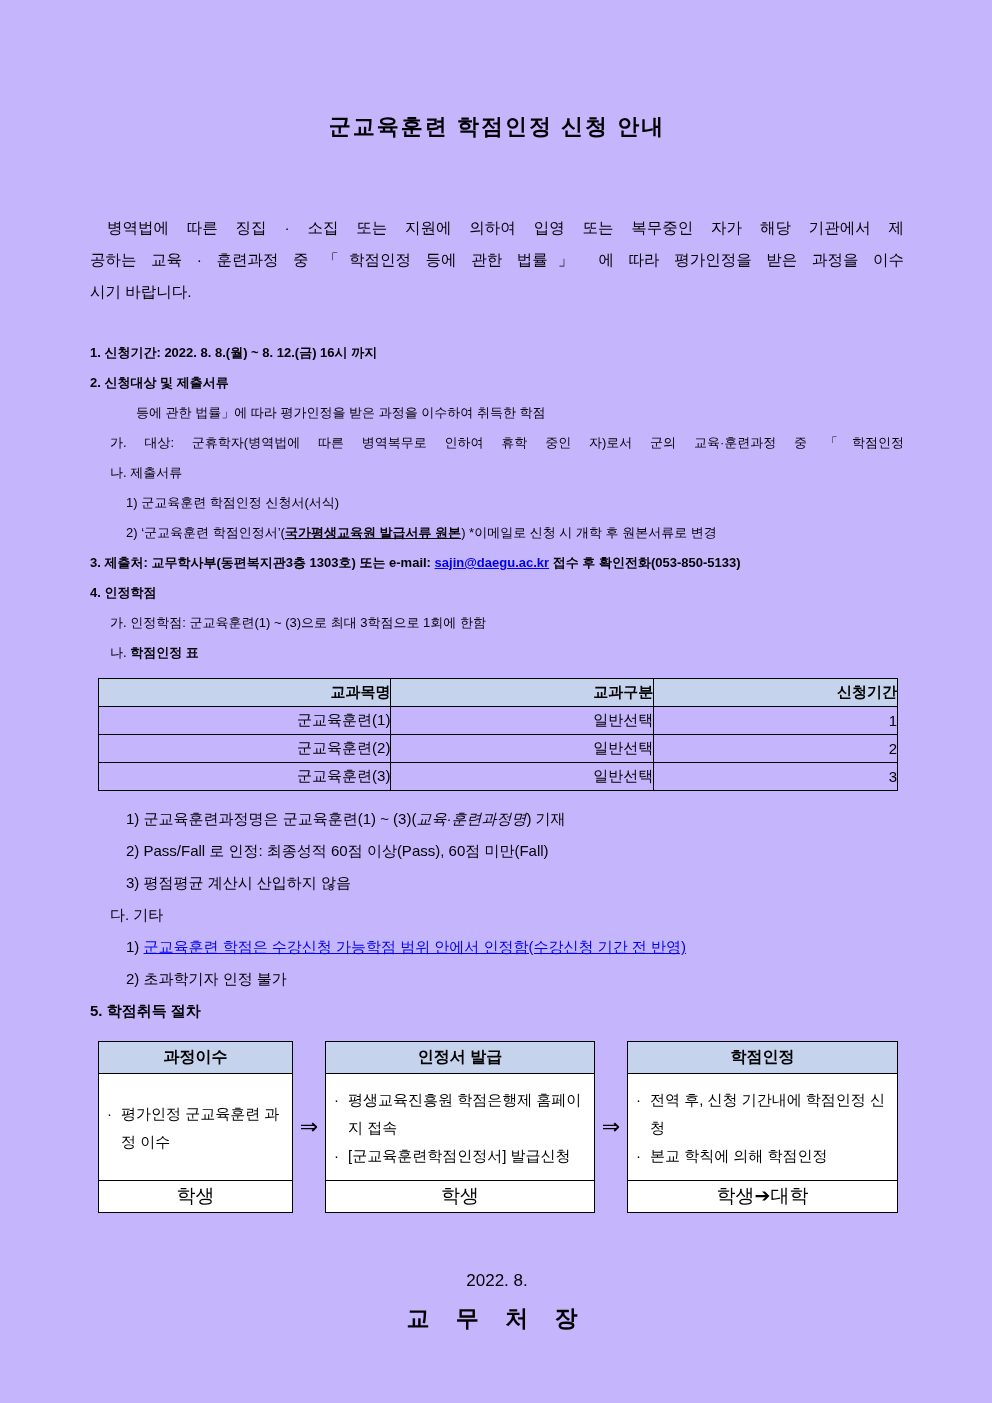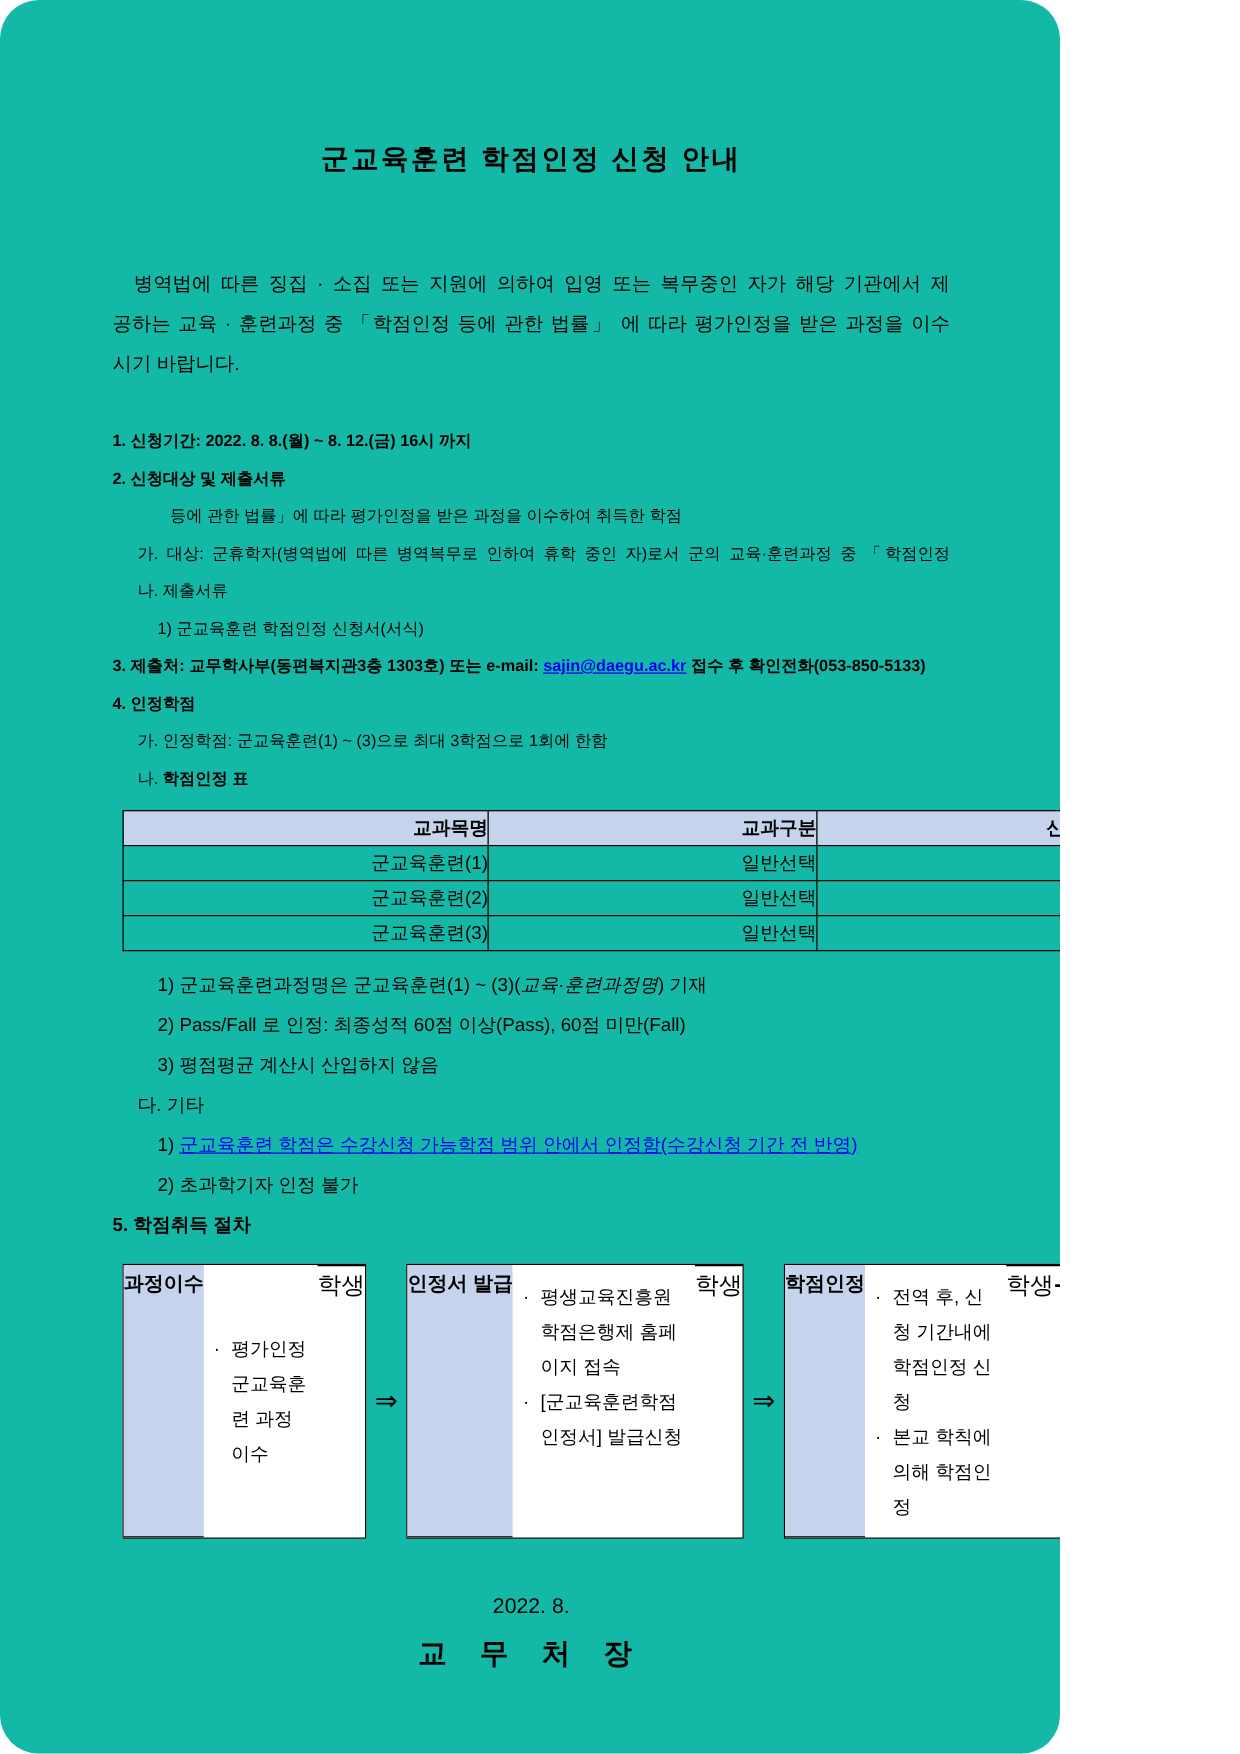--- a/index.html
+++ b/index.html
@@ -2,21 +2,21 @@
 <html lang="ko" style="--table-header-bg: #C6D3EC; --link-blue: #0000EE; --text: #000000;"><head>
 <meta charset="utf-8">
 <style>
   html,body{margin:0;padding:0;background:#fff;}
   body{
     width:992px;height:1403px;
     font-family:"Liberation Sans","DejaVu Sans",sans-serif;
     color:#000;
     -webkit-font-smoothing:antialiased;
   }
-  .page{position:relative;width:848px;height:1403px;overflow:hidden;background:#14b8a6;border-radius:31px;}
+  .page{position:relative;width:992px;height:1403px;overflow:hidden;background:#c4b5fd;}
   .content{padding:0 88px 0 90px;}
 
   .title{
     margin:112px 0 0 0;
     text-align:center;
     font-size:22px;
     font-weight:bold;
     letter-spacing:2px;
   }
 
@@ -59,20 +59,21 @@
   .flow{
     display:flex;
     width:800px;
     margin:14px 0 0 8px;
     align-items:stretch;
     font-size:15px;
   }
   .step{
     border:1.6px solid #000;
     display:flex;
+    flex-direction:column;
     background:#fff;
   }
   .w1{width:193px;} .w2{width:268px;} .w3{width:269px;}
   .step-header{
     background:var(--table-header-bg,#C6D3EC);
     border-bottom:1.6px solid #000;
     text-align:center;
     font-weight:bold;
     font-size:16px;
     padding:5px 0;
@@ -96,21 +97,21 @@
     font-size:19px;
   }
   .flow-arrow{
     flex:1;
     display:flex;
     align-items:center;
     justify-content:center;
     font-size:22px;
   }
 
-  .date{margin-top:44px;text-align:center;font-size:17px;}
+  .date{margin-top:58px;text-align:center;font-size:17px;}
   .signature{
     margin-top:12px;
     text-align:center;
     font-size:23px;
     font-weight:bold;
     letter-spacing:10px;
   }
 </style>
 </head>
 <body>
@@ -126,20 +127,21 @@
       <div>시기 바랍니다.</div>
     </div>
 
     <div class="list">
       <div class="line bold">1. 신청기간: 2022. 8. 8.(월) ~ 8. 12.(금) 16시 까지</div>
       <div class="line bold">2. 신청대상 및 제출서류</div>
       <div class="line ind1c">등에 관한 법률」에 따라 평가인정을 받은 과정을 이수하여 취득한 학점</div>
       <div class="line ind1 jline">가. 대상: 군휴학자(병역법에 따른 병역복무로 인하여 휴학 중인 자)로서 군의 교육·훈련과정 중 「학점인정</div>
       <div class="line ind1">나. 제출서류</div>
       <div class="line ind2">1) 군교육훈련 학점인정 신청서(서식)</div>
+      <div class="line ind2"><span>2) ‘군교육훈련 학점인정서’(</span><span class="em-bu">국가평생교육원 발급서류 원본</span><span>) *이메일로 신청 시 개학 후 원본서류로 변경</span></div>
       <div class="line bold"><span>3. 제출처: 교무학사부(동편복지관3층 1303호) 또는 e-mail: </span><span class="link">sajin@daegu.ac.kr</span><span> 접수 후 확인전화(053-850-5133)</span></div>
       <div class="line bold">4. 인정학점</div>
       <div class="line ind1">가. 인정학점: 군교육훈련(1) ~ (3)으로 최대 3학점으로 1회에 한함</div>
       <div class="line ind1"><span>나. </span><span class="bold">학점인정 표</span></div>
     </div>
 
     <table class="credit">
       <thead>
         <tr>
           <th class="colw1">교과목명</th>

